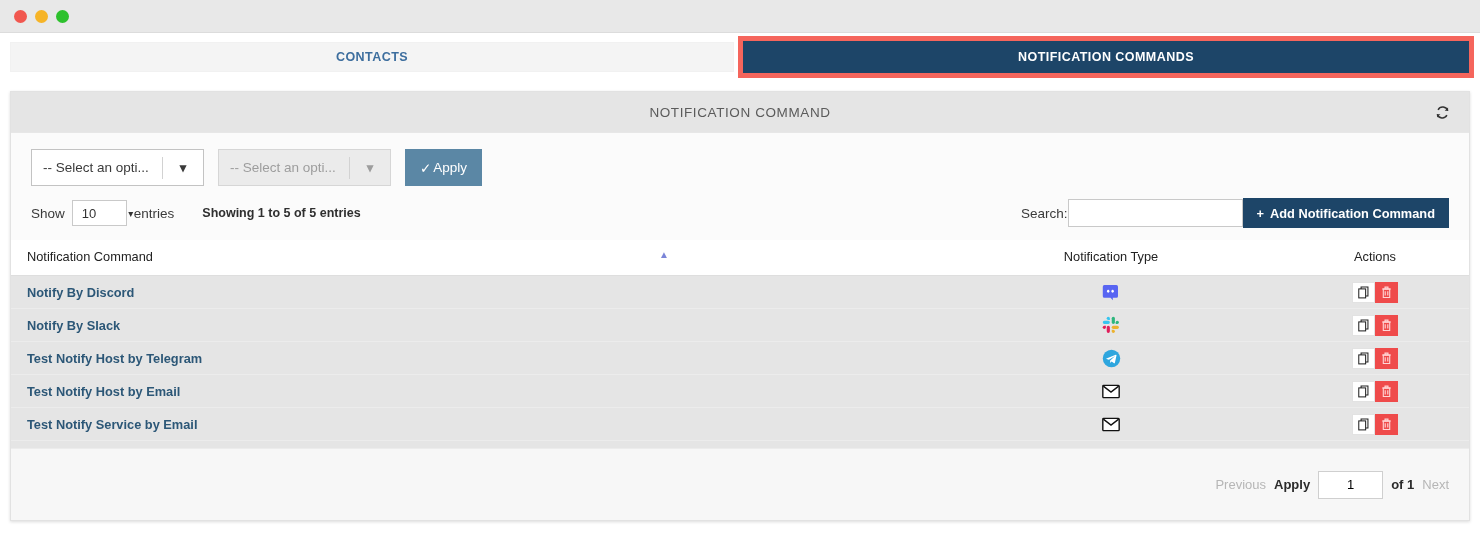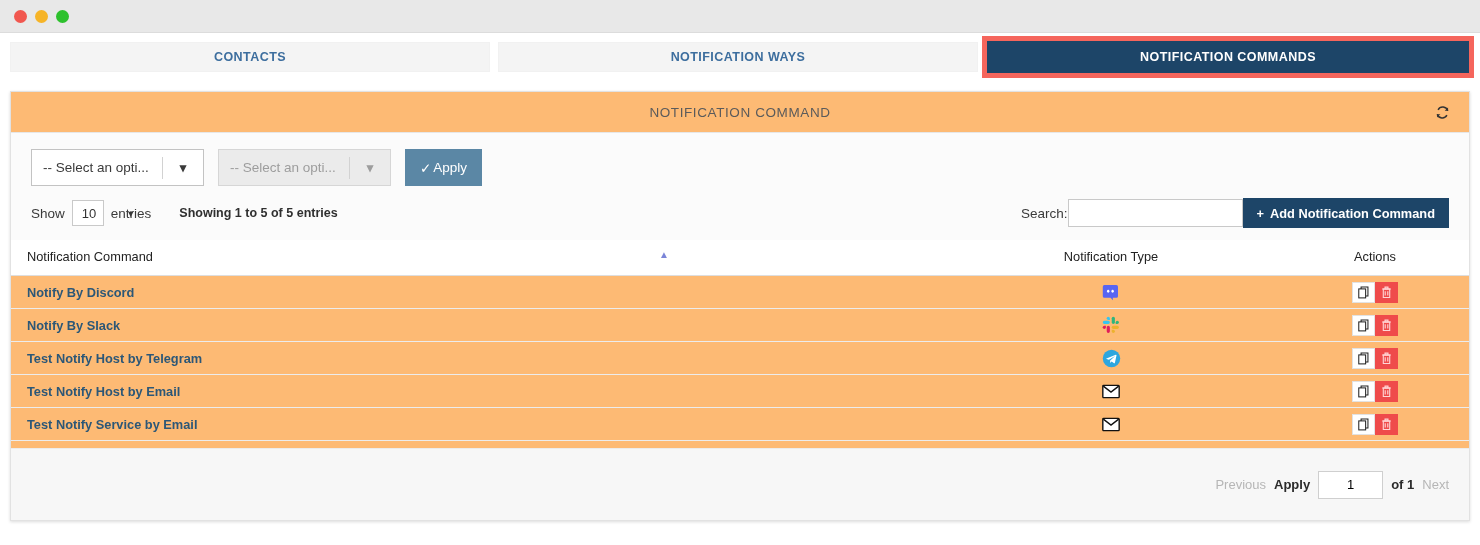--- a/index.html
+++ b/index.html
@@ -55,21 +55,21 @@
     outline: 5px solid #f5655c;
     outline-offset: -1px;
     height: 34px;
     position: relative;
     z-index: 3;
   }
 
   
   .card {
     margin: 11px 10px 0 10px;
-    background: #fdba74;
+    background: #e5e5e5;
     border: 1px solid #e2e2e2;
     box-shadow: 0 1px 3px rgba(0,0,0,.14);
     height: 430px;
     display: flex;
     flex-direction: column;
   }
   .card-head {
     height: 41px;
     border-bottom: 1px solid #e7e7e7;
     display: flex;
@@ -136,21 +136,21 @@
   }
 
   
   .ctl-row {
     display: flex;
     align-items: center;
     padding: 6px 20px 12px 20px;
   }
   .show-grp { display: flex; align-items: center; gap: 7px; font-size: 13.5px; color: #3a3a3a; }
   .len-sel {
-    width: 32px; height: 26px;
+    width: 55px; height: 26px;
     border: 1px solid #c9c9c9; background: #fff;
     display: flex; align-items: center; justify-content: space-between;
     padding: 0 5px 0 9px;
     font-size: 13px; color: #333;
     cursor: pointer;
     gap: 32px;
   }
   .len-sel .caret { font-size: 10px; }
   .info {
     margin-left: 28px;
@@ -241,23 +241,20 @@
 
 <div class="titlebar">
   <span class="dot red"></span>
   <span class="dot yellow"></span>
   <span class="dot green"></span>
 </div>
 
 <div class="tabstrip">
   <div class="tab">
     <span>CONTACTS</span>
-  </div>
-  <div class="tab">
-    <span>NOTIFICATION WAYS</span>
   </div>
   <div class="tab active">
     <span>NOTIFICATION COMMANDS</span>
   </div>
 </div>
 
 <div class="card">
 
   <div class="card-head">
     <div class="card-title">NOTIFICATION COMMAND</div>

